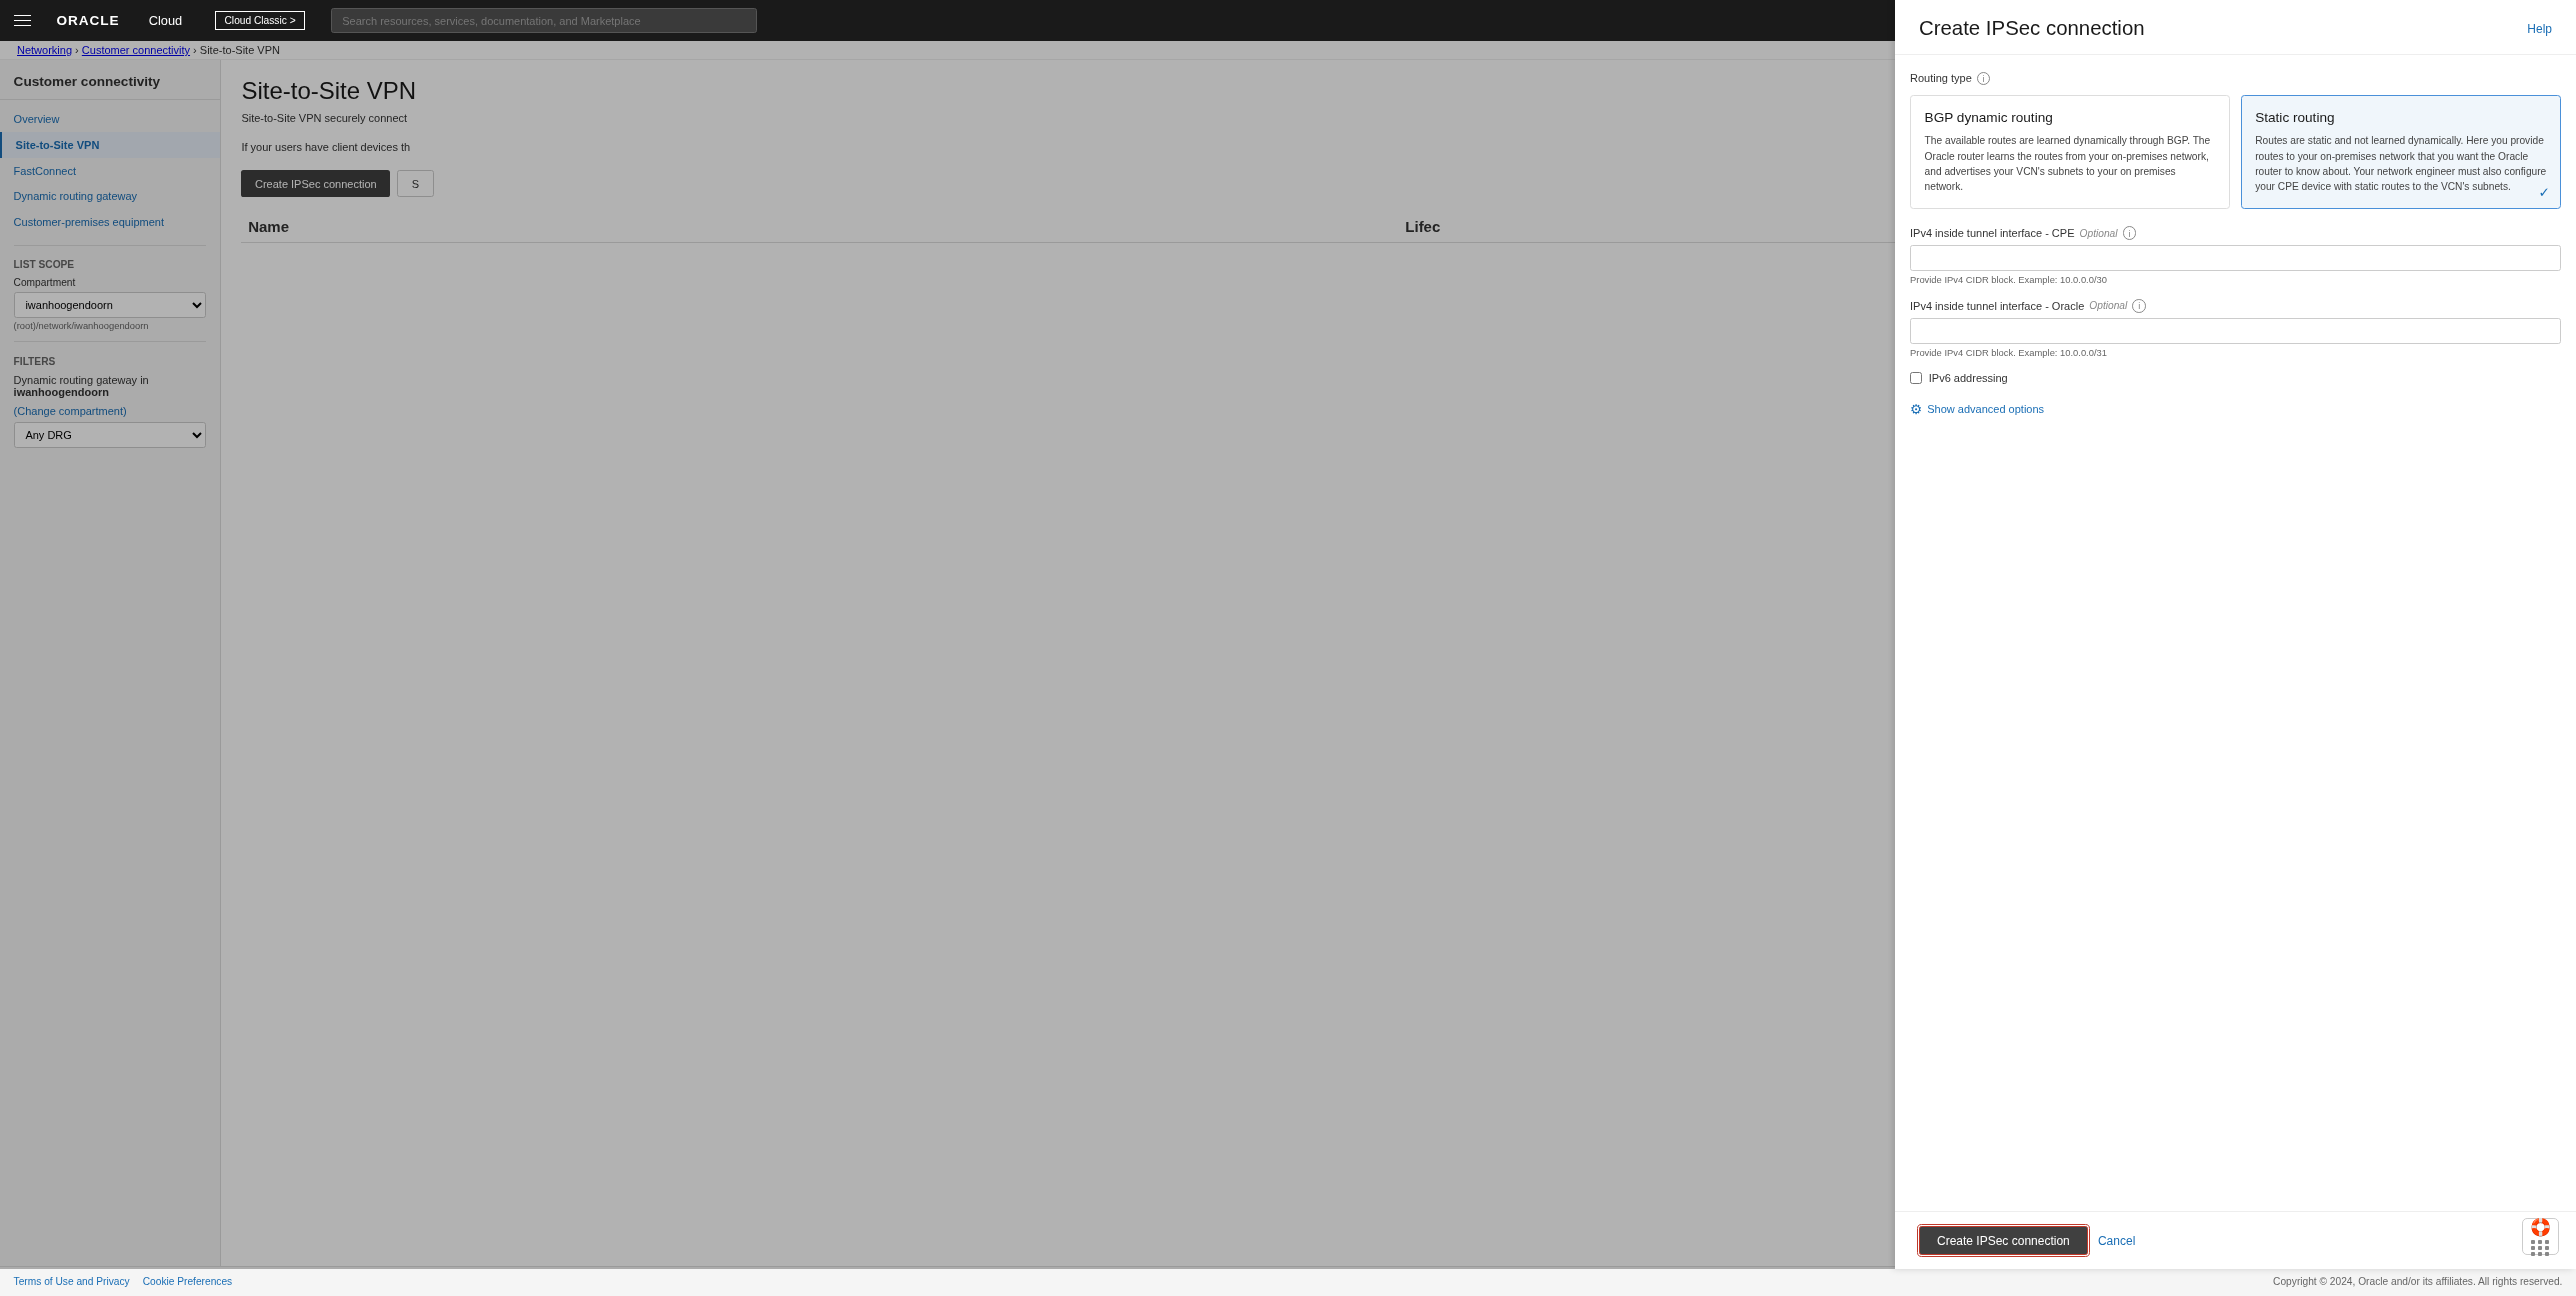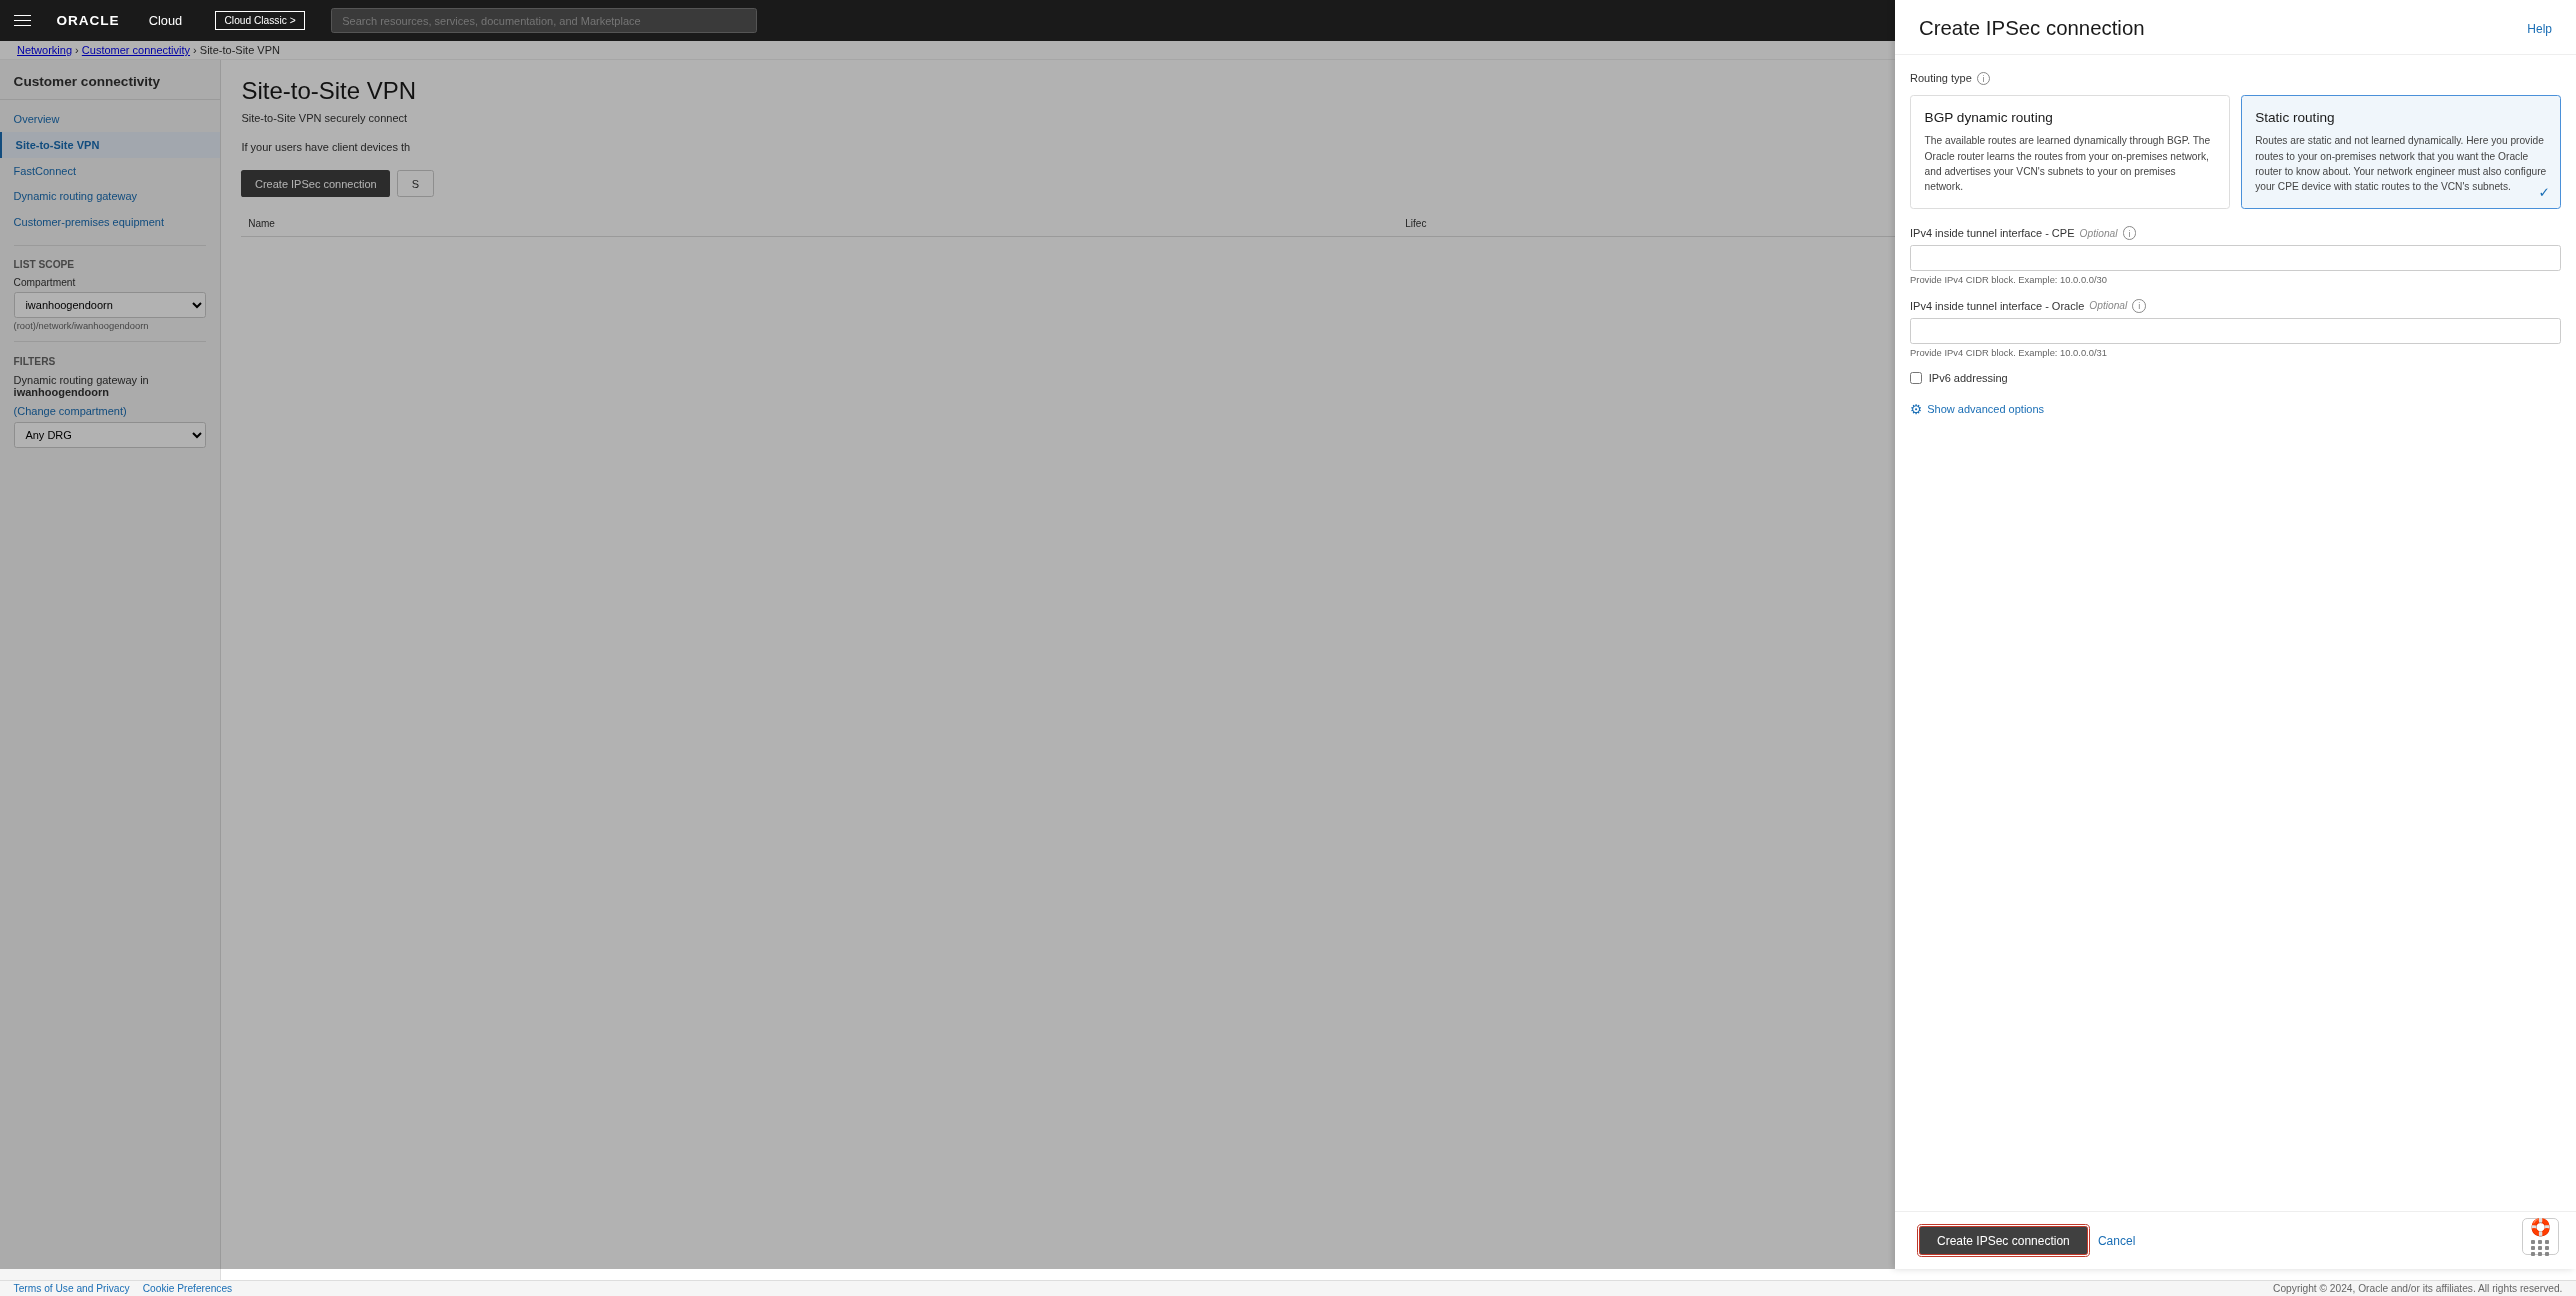--- a/index.html
+++ b/index.html
@@ -181,22 +181,22 @@
       border: 0.9px solid #ccc;
       padding: 6.8px 13.6px;
       border-radius: 2.6px;
       font-size: 11px;
       cursor: pointer;
     }
     .table-header {
       display: flex;
       border-bottom: 1.7px solid #ddd;
       padding: 6.8px 0;
-      font-weight: 400;
-      font-size: 10px;
+      font-weight: 700;
+      font-size: 15px;
     }
     .table-col { flex: 1; padding: 0 6.8px; }
 
     
     .overlay {
       position: fixed;
       top: 41px;
       left: 0;
       right: 0;
       bottom: 27px;
@@ -390,21 +390,21 @@
     .help-widget-icon { font-size: 17px; }
     .help-widget-dots {
       display: grid;
       grid-template-columns: repeat(3,5.1px);
       gap: 1.7px;
     }
     .help-widget-dot { width: 4.3px; height: 4.3px; background: #888; border-radius: 0.9px; }
 
     
     .footer {
-      height: 16px;
+      height: 30px;
       background: #f5f5f5;
       border-top: 0.9px solid #ddd;
       display: flex;
       align-items: center;
       padding: 0 13.6px;
       font-size: 10.2px;
       color: #666;
       justify-content: space-between;
       position: fixed;
       bottom: 0;

